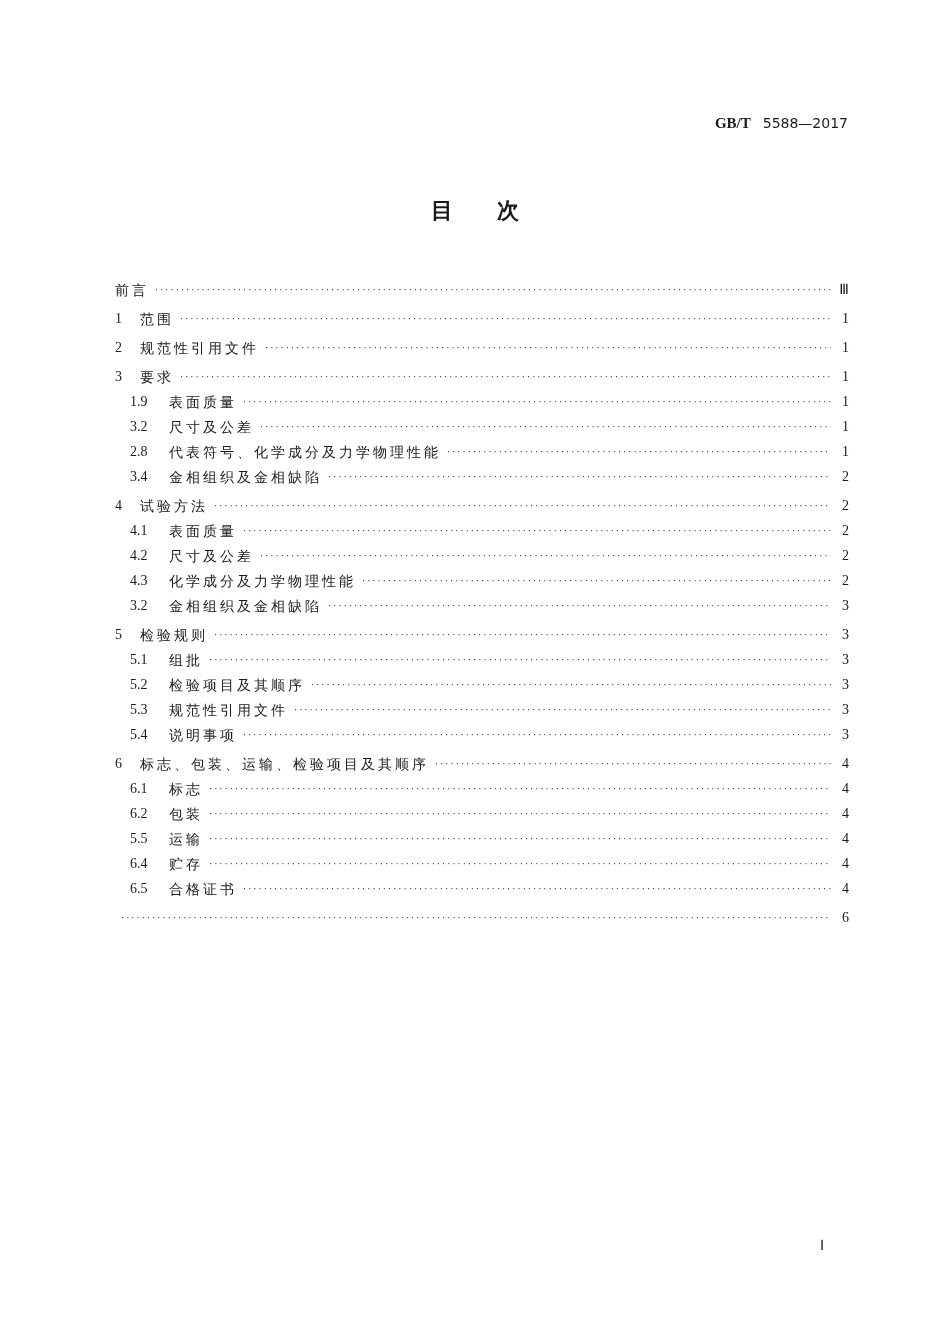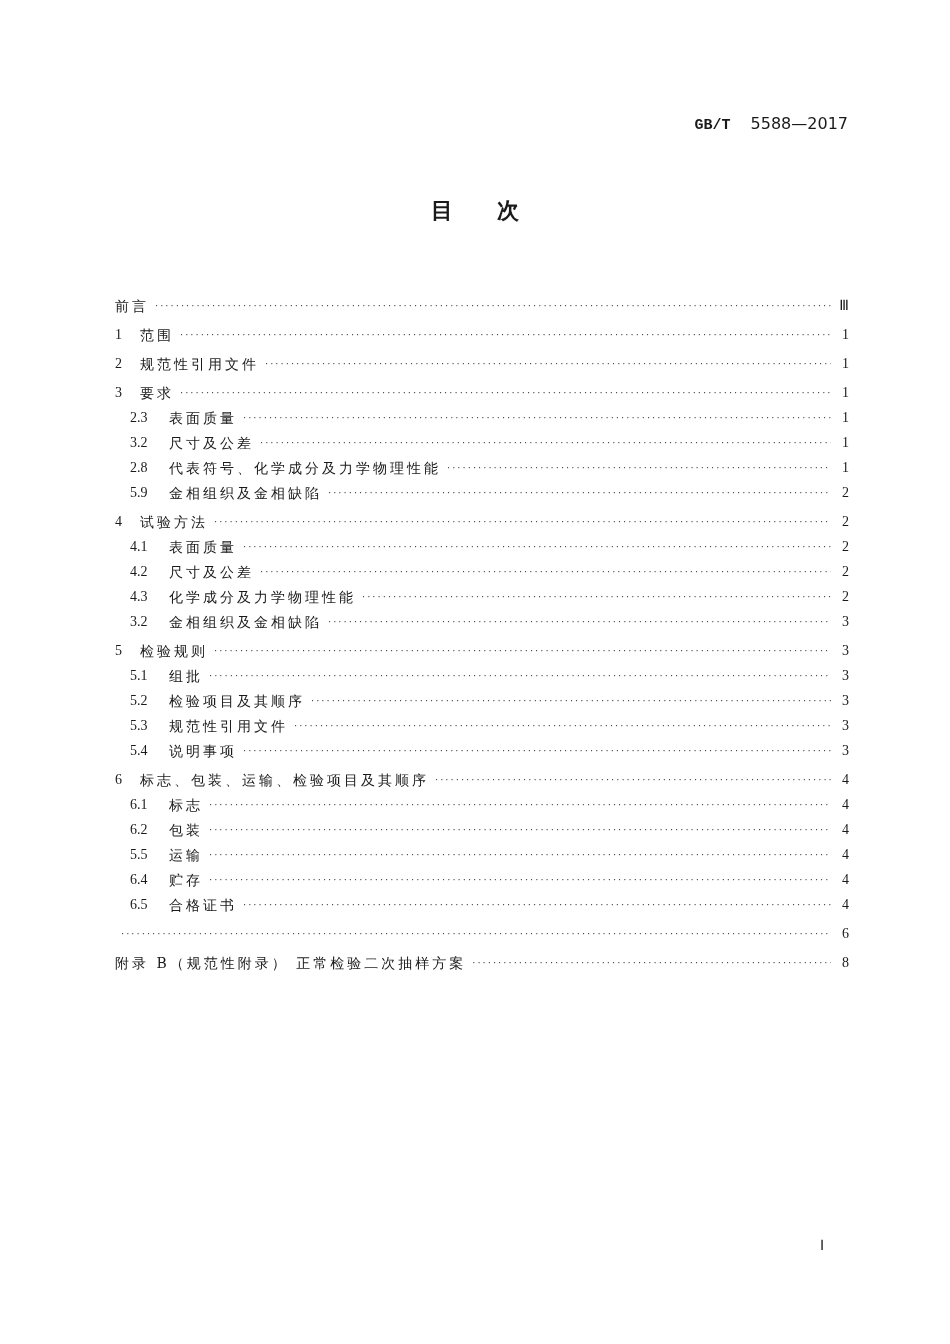--- a/index.html
+++ b/index.html
@@ -1,26 +1,26 @@
 <!DOCTYPE html>
 <html><head>
 <meta charset="utf-8">
 <style>
   html, body { margin:0; padding:0; background:#ffffff; }
   body { width:950px; height:1344px; position:relative; overflow:hidden;
          font-family:"DejaVu Serif", "Liberation Serif", serif; color:#1a1a1a; }
   .std-code { position:absolute; top:114px; right:102px; font-size:15px; }
-  .std-code .pre { font-weight:bold; font-family:Liberation Mono, monospace; }
-  .std-code .num { font-family:"DejaVu Sans", sans-serif; font-size:16px; margin-left:20px; }
+  .std-code .pre { font-weight:bold; font-family:Liberation Serif, serif; }
+  .std-code .num { font-family:"DejaVu Sans", sans-serif; font-size:14px; margin-left:12px; }
   .title { position:absolute; top:196px; left:0; width:950px; text-align:center;
            font-size:22px; font-weight:bold; letter-spacing:44px; text-indent:44px; }
   .toc { position:absolute; top:274px; left:115px; width:734px; }
   .row { display:flex; align-items:flex-end; height:25px; font-size:14px; line-height:18px; white-space:nowrap; }
   .row.top { margin-top:4px; }
-  .row.first { margin-top:16px; }
+  .row.first { margin-top:0; }
   .row .num { display:inline-block; width:25px; font-family:"Liberation Serif", serif; }
   .row.sub .num { width:39px; margin-left:15px; }
   .row .lab { letter-spacing:3px; }
   .row .dots { flex:1; overflow:hidden; margin:0 6px; color:#333; letter-spacing:2px; font-size:10px; line-height:18px; }
   .row .dots::before { content:"··································································································································································································"; }
   .row .pg { width:12px; text-align:right; font-family:"Liberation Serif", serif; }
   .footer-page { position:absolute; top:1237px; left:820px; font-size:14px; font-family:"Liberation Serif", serif; }
 </style>
 </head>
 <body>
@@ -49,39 +49,39 @@
       <span class="dots"></span>
       <span class="pg">1</span>
     </div>
     <div class="row top">
       <span class="num">3</span>
       <span class="lab">要求</span>
       <span class="dots"></span>
       <span class="pg">1</span>
     </div>
     <div class="row sub">
-      <span class="num">2.3</span>
+      <span class="num">1.9</span>
       <span class="lab">表面质量</span>
       <span class="dots"></span>
       <span class="pg">1</span>
     </div>
     <div class="row sub">
       <span class="num">3.2</span>
       <span class="lab">尺寸及公差</span>
       <span class="dots"></span>
       <span class="pg">1</span>
     </div>
     <div class="row sub">
       <span class="num">2.8</span>
       <span class="lab">代表符号、化学成分及力学物理性能</span>
       <span class="dots"></span>
       <span class="pg">1</span>
     </div>
     <div class="row sub">
-      <span class="num">5.9</span>
+      <span class="num">3.4</span>
       <span class="lab">金相组织及金相缺陷</span>
       <span class="dots"></span>
       <span class="pg">2</span>
     </div>
     <div class="row top">
       <span class="num">4</span>
       <span class="lab">试验方法</span>
       <span class="dots"></span>
       <span class="pg">2</span>
     </div>
@@ -172,20 +172,15 @@
     <div class="row sub">
       <span class="num">6.5</span>
       <span class="lab">合格证书</span>
       <span class="dots"></span>
       <span class="pg">4</span>
     </div>
     <div class="row top">
       <span class="dots"></span>
       <span class="pg">6</span>
     </div>
-    <div class="row top">
-      <span class="lab">附录 B（规范性附录）  正常检验二次抽样方案</span>
-      <span class="dots"></span>
-      <span class="pg">8</span>
-    </div>
   </div>
 
 <div class="footer-page">Ⅰ</div>
 
 </body></html>

